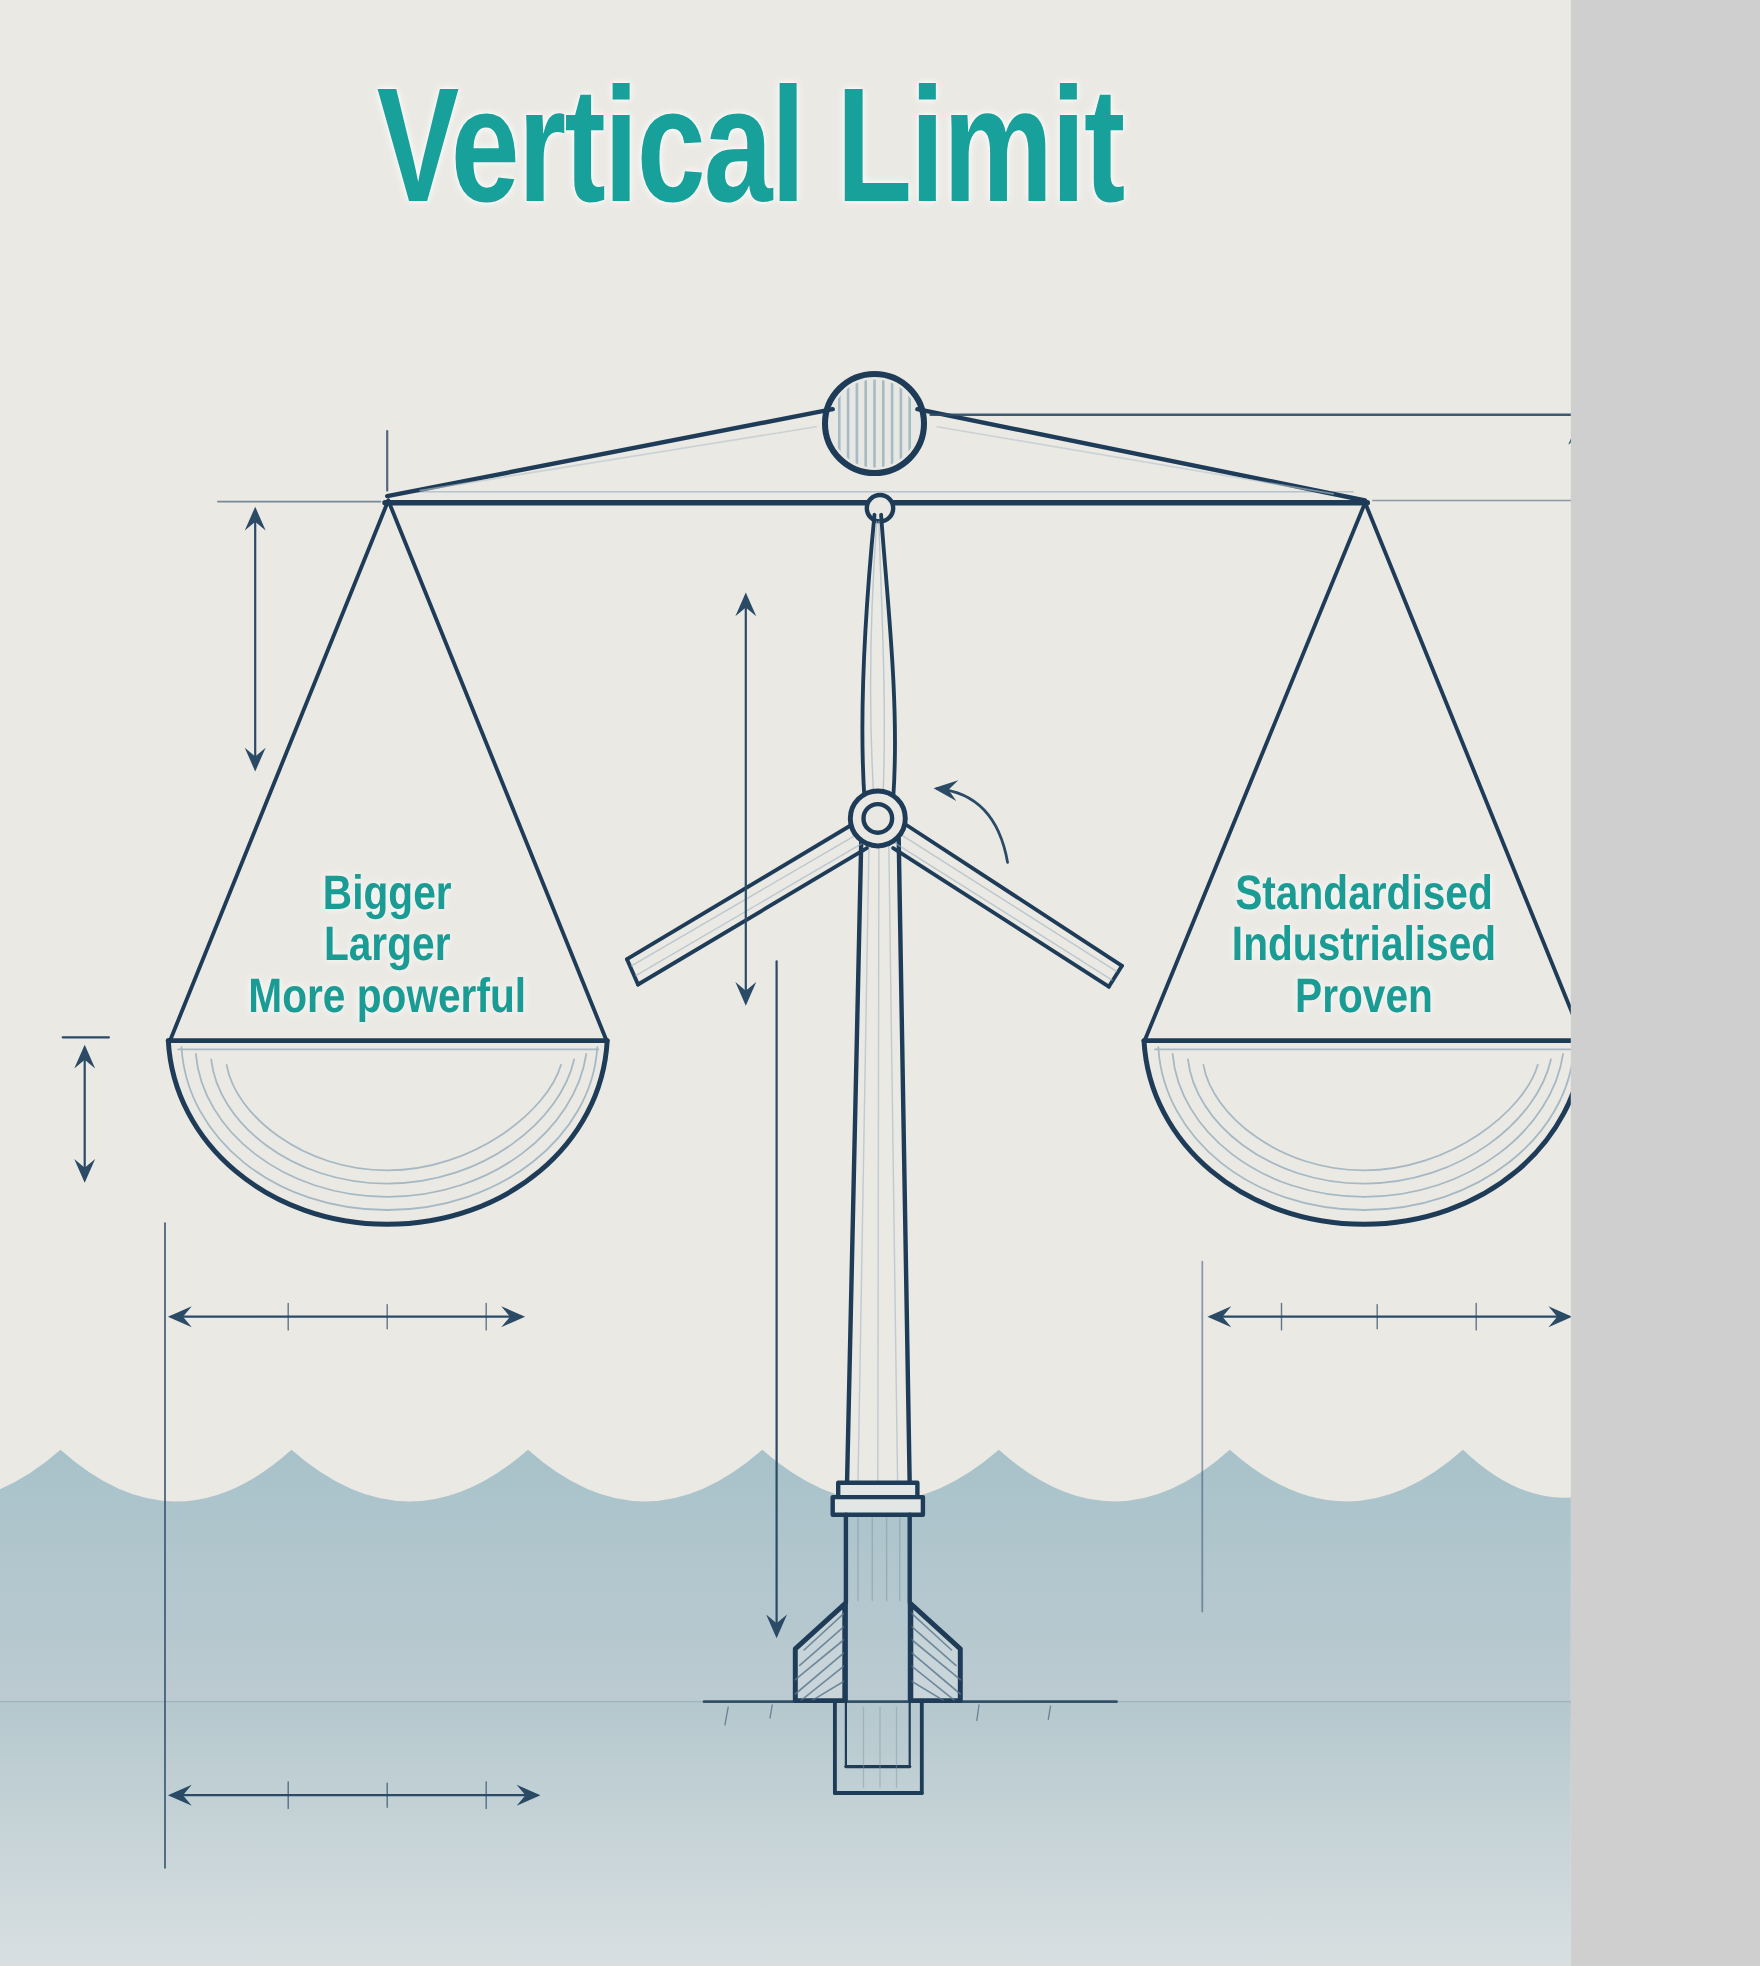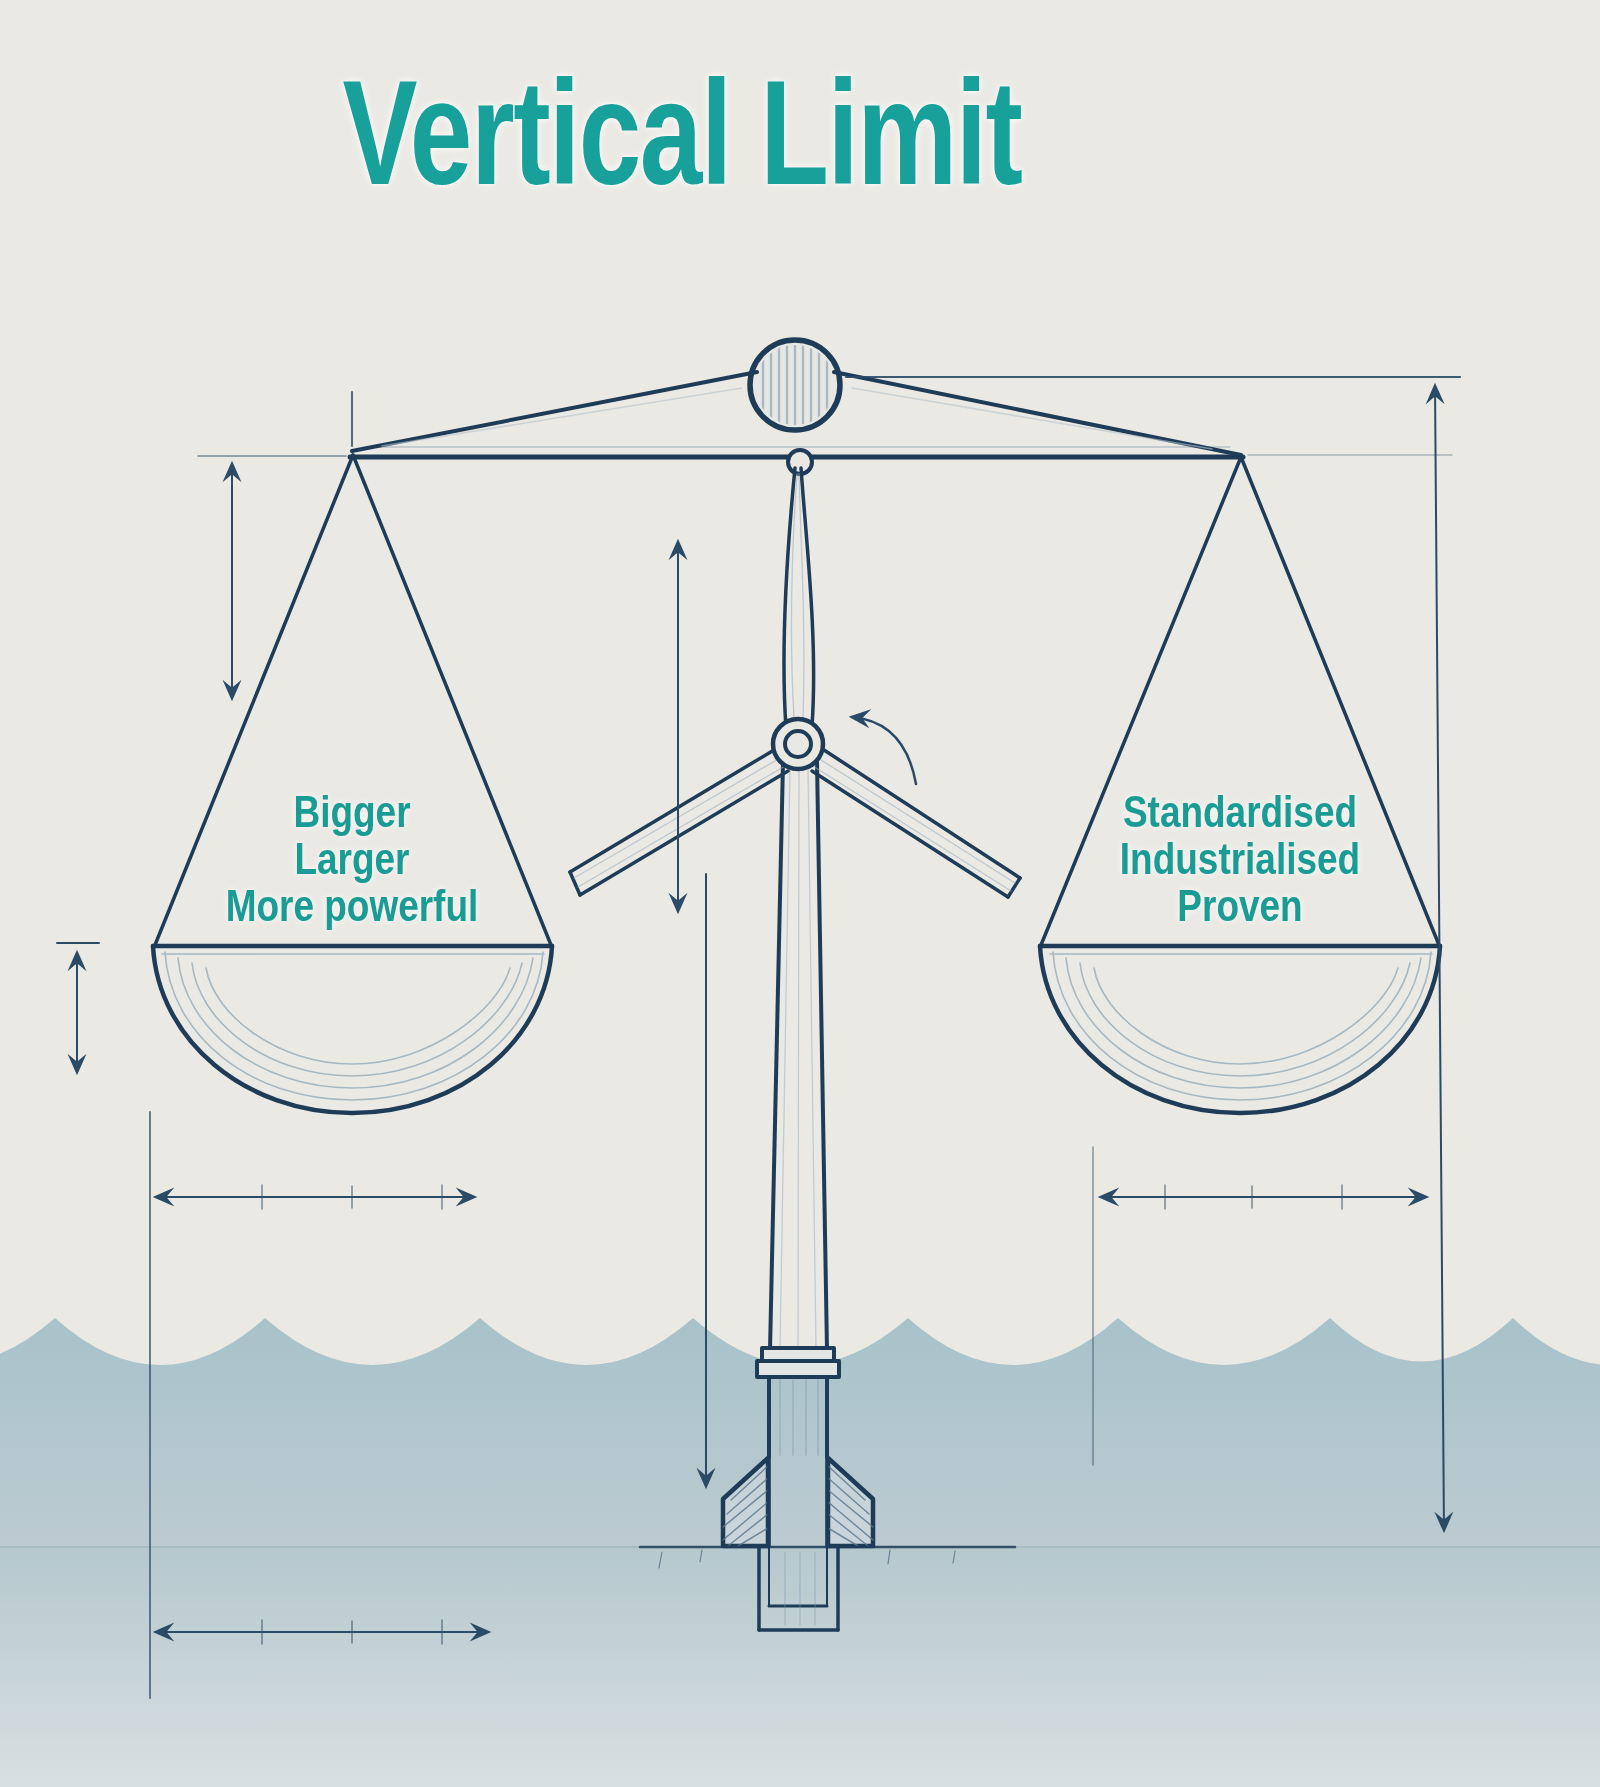--- a/index.html
+++ b/index.html
@@ -1,18 +1,18 @@
 <!DOCTYPE html>
 <html><head>
 <meta charset="utf-8">
 <style>
   html,body{margin:0;padding:0;background:#cfcfcf;}
   .stage{
     position:relative;
-    width:1600px;height:1787px;
+    width:1428px;height:1787px;
     background:#eae9e4;
     overflow:hidden;
     font-family:"Liberation Sans", sans-serif;
   }
   .stage svg{position:absolute;left:0;top:0;}
   .title{
     position:absolute;
     left:682px;top:48px;
     transform:translateX(-50%) scaleX(0.76);
     font-size:148px;

